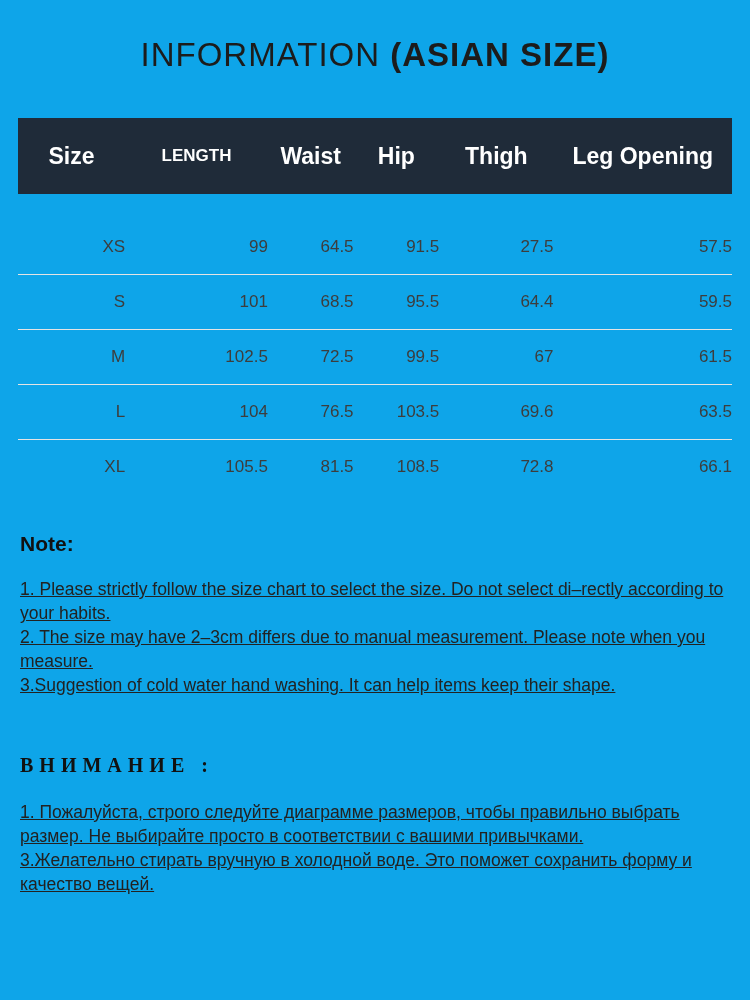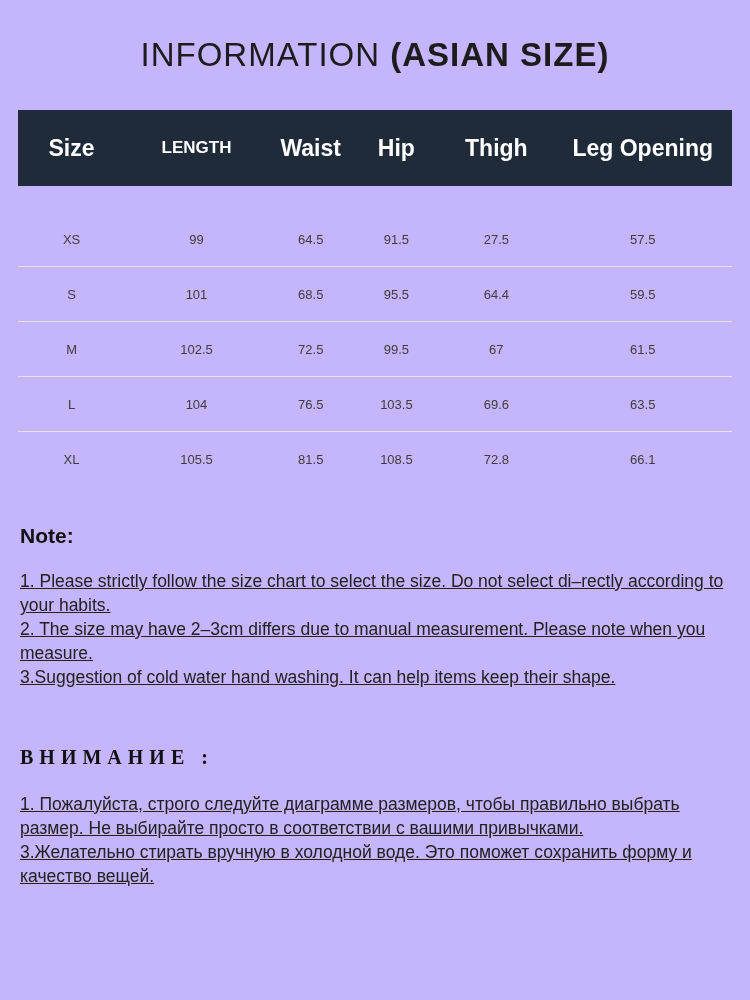--- a/index.html
+++ b/index.html
@@ -6,41 +6,41 @@
     margin: 0;
     padding: 0;
     background: #ffffff;
     font-family: "Liberation Sans", sans-serif;
     color: #333333;
   }
   .page {
     width: 750px;
     min-height: 1000px;
     margin: 0 auto;
-    background: #c4b5fd;
+    background: #0ea5e9;
     box-sizing: border-box;
   }
   
   .title {
     margin: 0;
     padding: 36px 0 28px 0;
     text-align: center;
     font-size: 33px;
     font-weight: 400;
     letter-spacing: 1px;
     color: #1c1c1c;
     white-space: nowrap;
   }
   .title .bold {
     font-weight: 700;
   }
   
   .size-table {
     width: 714px;
-    margin: 8px auto 0 auto;
+    margin: 16px auto 0 auto;
     border-collapse: collapse;
     table-layout: fixed;
   }
   .size-table col.c-size { width: 15%; }
   .size-table col.c-length { width: 20%; }
   .size-table col.c-waist { width: 12%; }
   .size-table col.c-hip { width: 12%; }
   .size-table col.c-thigh { width: 16%; }
   .size-table col.c-leg { width: 25%; }
   .size-table thead th {
@@ -53,22 +53,22 @@
     padding: 0 2px;
     white-space: nowrap;
   }
   .size-table thead th.th-length { font-size: 17px; }
   .size-table tbody::before {
     content: "";
     display: table-row;
     height: 26px;
   }
   .size-table tbody td {
-    text-align: center;
-    font-size: 13px;
+    text-align: right;
+    font-size: 17px;
     color: #3d3d3d;
     height: 54px;
     padding: 0;
   }
   .size-table tbody tr:not(:first-child) td {
     border-top: 1px solid #e4e4e4;
   }
   
   .notes {
     padding: 0 20px 40px 20px;

